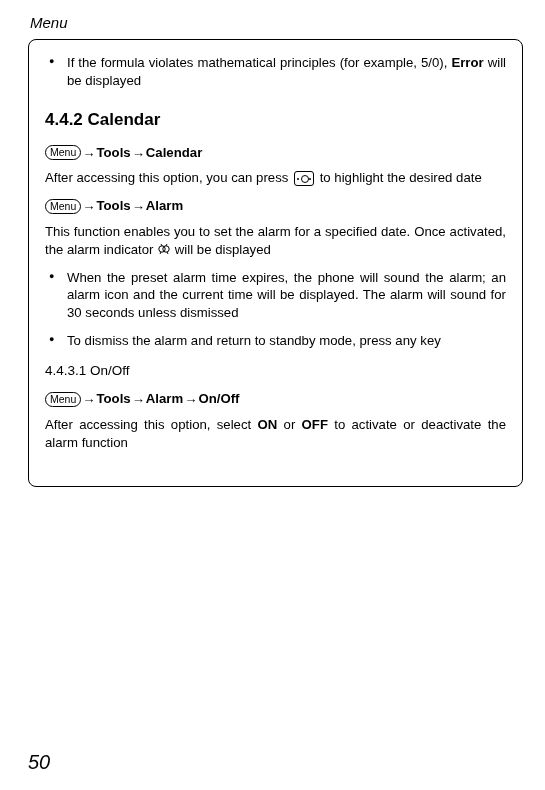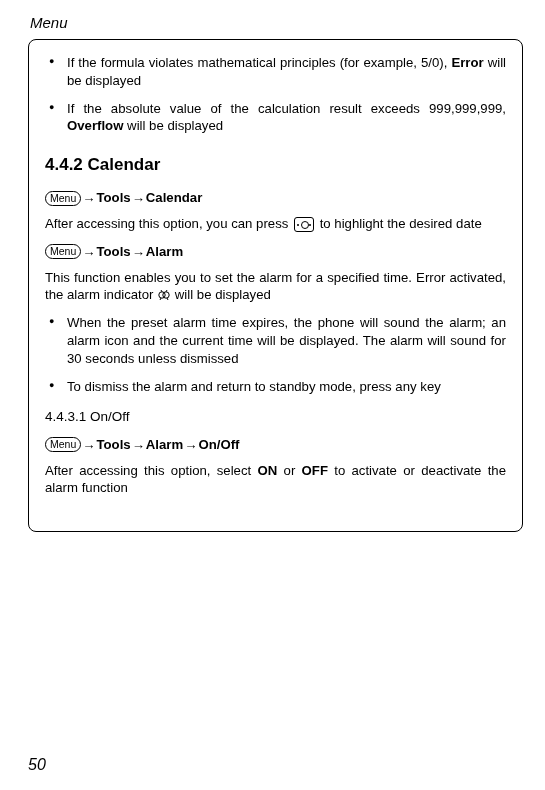--- a/index.html
+++ b/index.html
@@ -117,39 +117,36 @@
     width: 14px;
     vertical-align: middle;
     font-size: 12px;
     line-height: 1;
   }
   .page-number {
     position: absolute;
     left: 28px;
     bottom: 16px;
     font-style: italic;
-    font-size: 16px;
+    font-size: 20px;
   }
   .bold-inline { font-weight: bold; }
 </style>
 </head>
 <body>
 
 <div class="page">
   <div class="header">Menu</div>
 
   <div class="content-box">
 
     <ul>
       <li>
         <span>If the formula violates mathematical principles (for example, 5/0), </span><span class="bold-inline">Error</span><span> will be displayed</span>
       </li>
-      <li>
-        <span>If the absolute value of the calculation result exceeds 999,999,999, </span><span class="bold-inline">Overflow</span><span> will be displayed</span>
-      </li>
     </ul>
 
     <h2>4.4.2 Calendar</h2>
 
     <div class="crumb">
       <span class="menu-badge">Menu</span>
         <span class="arrow">→</span>
         <span>Tools</span>
         <span class="arrow">→</span>
         <span>Calendar</span>
@@ -163,21 +160,21 @@
 
     <div class="crumb">
       <span class="menu-badge">Menu</span>
         <span class="arrow">→</span>
         <span>Tools</span>
         <span class="arrow">→</span>
         <span>Alarm</span>
     </div>
 
     <p>
-      <span>This function enables you to set the alarm for a specified time. Error activated, the alarm indicator </span><span class="bell-icon">
+      <span>This function enables you to set the alarm for a specified date. Once activated, the alarm indicator </span><span class="bell-icon">
         <svg viewBox="0 0 14 12" width="14" height="12">
           <circle cx="5" cy="6" r="3.2" fill="none" stroke="#000" stroke-width="1"></circle>
           <circle cx="9" cy="6" r="3.2" fill="none" stroke="#000" stroke-width="1"></circle>
           <line x1="5" y1="2.8" x2="4" y2="1" stroke="#000" stroke-width="1"></line>
           <line x1="9" y1="2.8" x2="10" y2="1" stroke="#000" stroke-width="1"></line>
           <line x1="4" y1="9" x2="3" y2="11" stroke="#000" stroke-width="1"></line>
           <line x1="10" y1="9" x2="11" y2="11" stroke="#000" stroke-width="1"></line>
         </svg>
       </span><span> will be displayed</span>
     </p>

